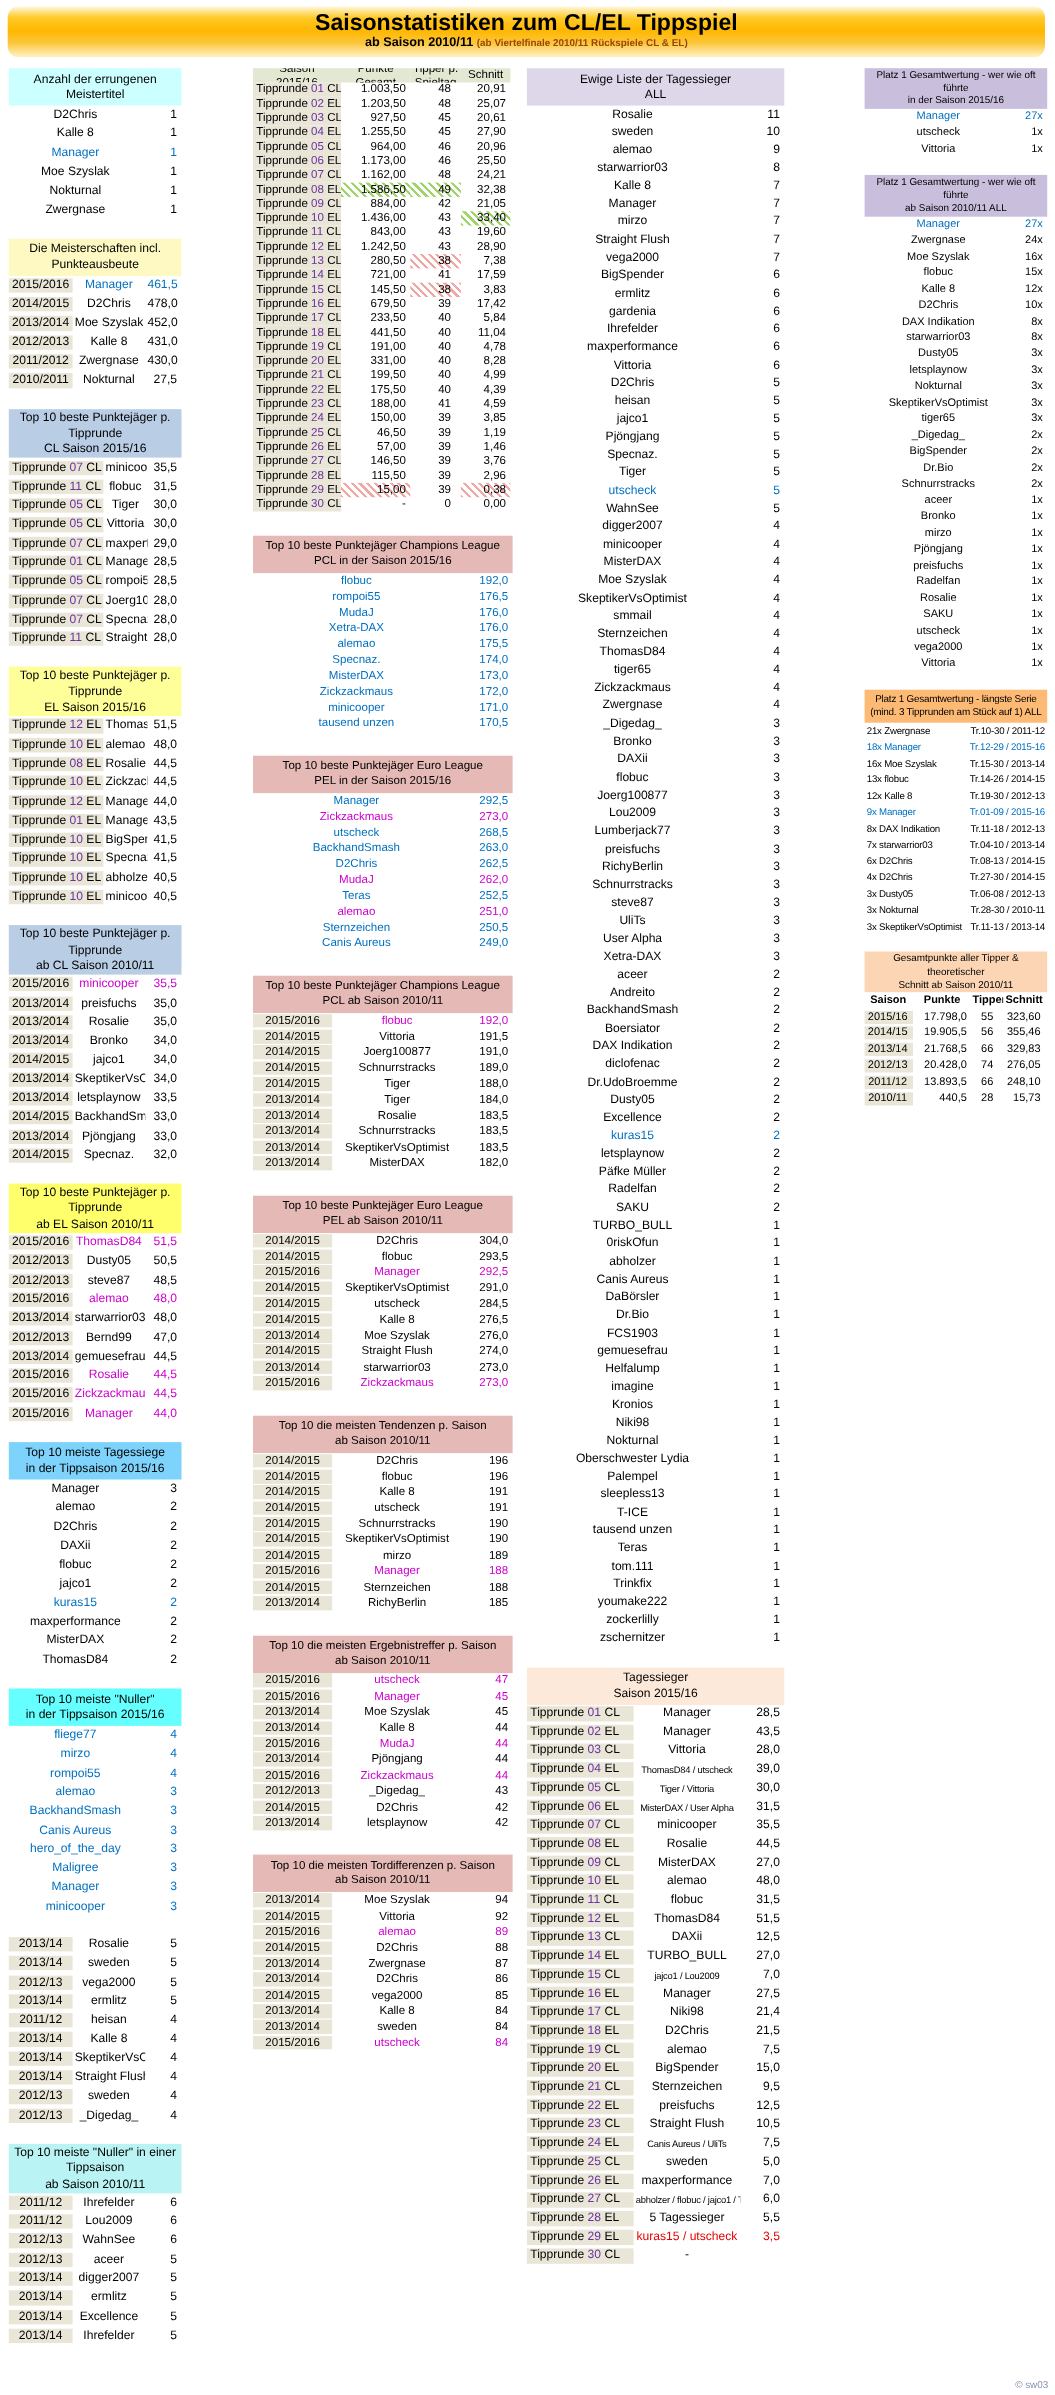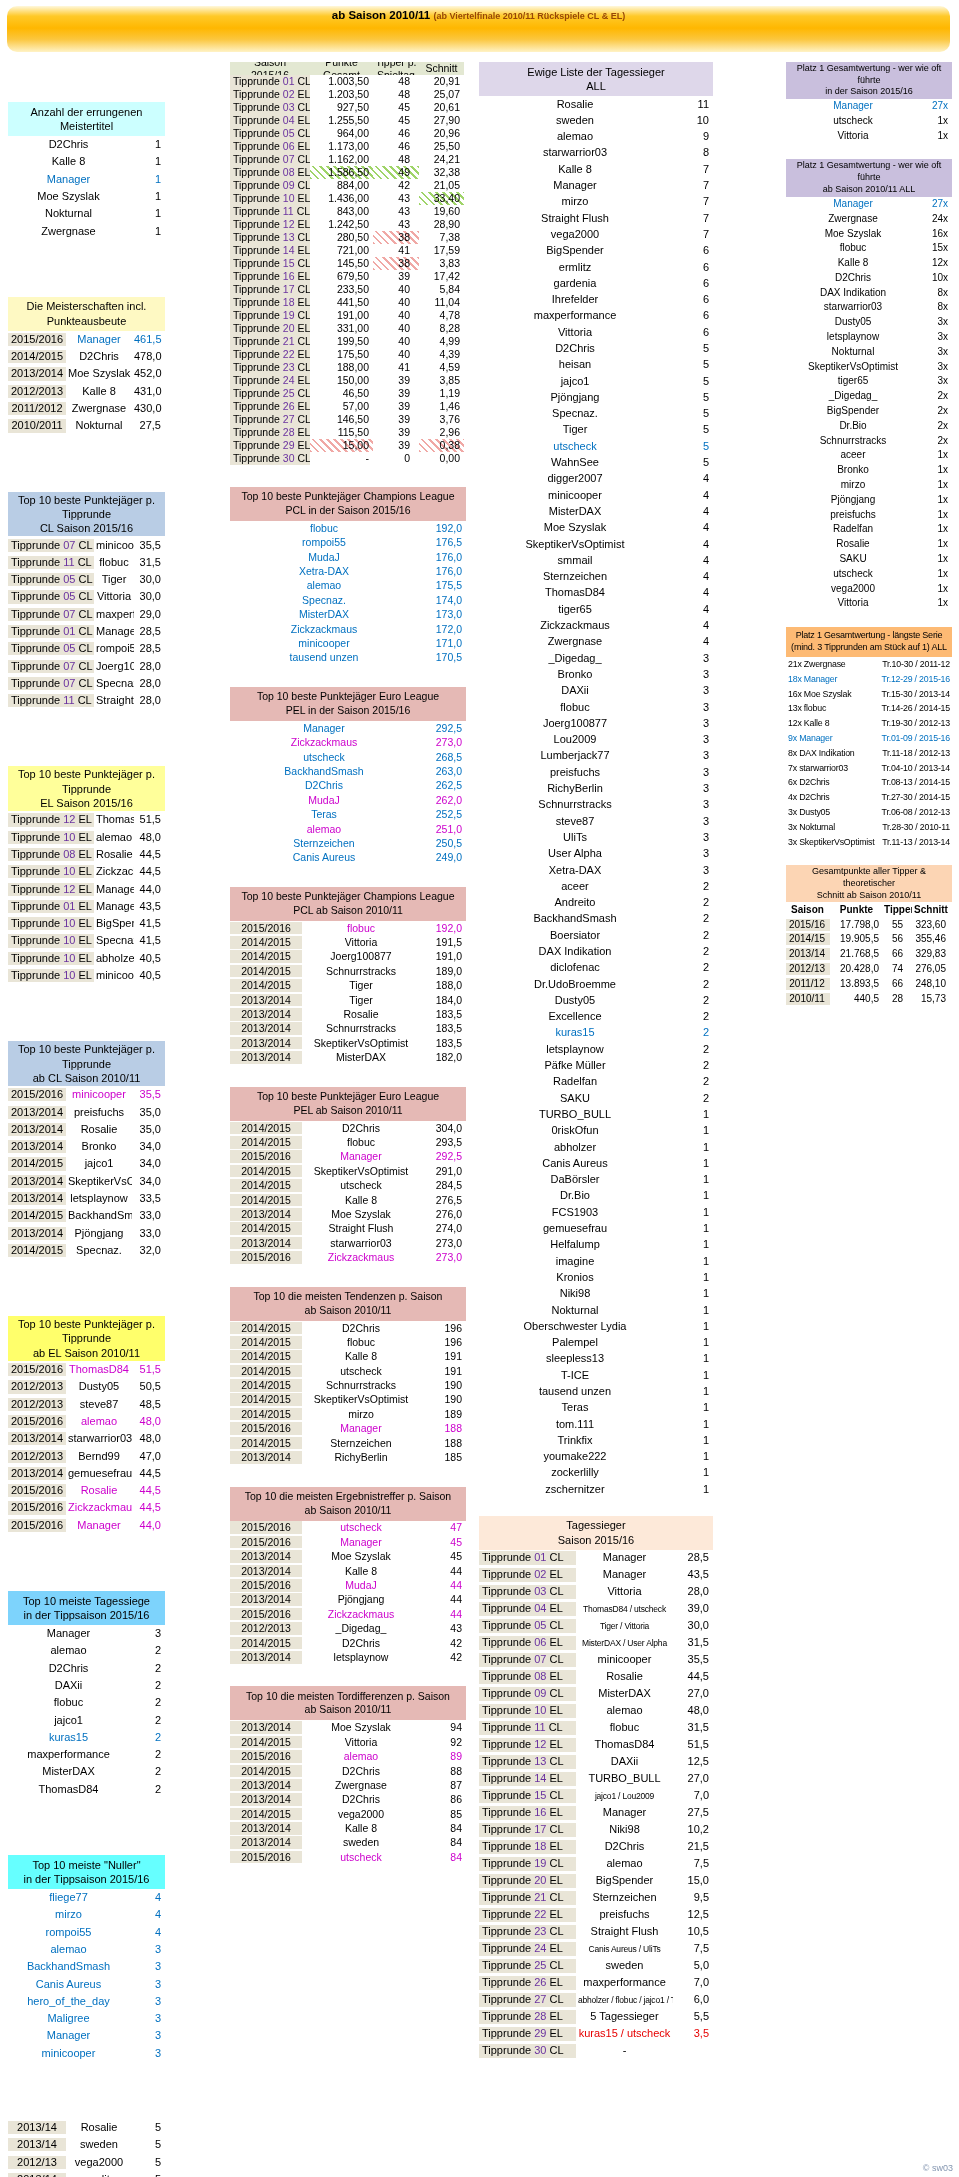--- a/index.html
+++ b/index.html
@@ -10,21 +10,21 @@
     text-align:center;padding-top:3px;box-sizing:border-box;}
   #banner .t1{font-size:21px;font-weight:bold;line-height:1.15;}
   #banner .t2{font-size:11.5px;font-weight:bold;line-height:1.1;}
   #banner .t2 .note{font-size:9px;color:#974706;}
   .col{position:absolute;top:62px;display:flex;flex-direction:column;}
   #col1{left:8px;width:157px;font-size:11px;}
   #col2{left:230px;width:236px;font-size:10.5px;}
   #col3{left:479px;width:234px;font-size:11px;}
   #col4{left:786px;width:166px;font-size:10px;}
   .tbl{display:flex;flex-direction:column;}
-  #col1 .tbl{margin-bottom:17px;margin-top:40px;}
+  #col1 .tbl{margin-bottom:17px;}
   #col2 .tbl{margin-bottom:22px;}
   #col3 .tbl{margin-bottom:18px;}
   #col4 .tbl{margin-bottom:16px;}
   .hd{min-height:34px;display:flex;flex-direction:column;justify-content:center;align-items:center;
       text-align:center;line-height:1.3;padding:1px 2px;box-sizing:border-box;}
   #col4 .hd{font-size:9px;min-height:30px;}
   .row{display:grid;align-items:center;}
   .cell{white-space:nowrap;overflow:hidden;padding:0 2px;box-sizing:border-box;line-height:1.2;}
   .cell.sm{font-size:8.5px;letter-spacing:-0.2px;}
   
@@ -69,20 +69,21 @@
   
   .hg{background:repeating-linear-gradient(45deg,#9fd468 0 2px,rgba(255,255,255,0) 2px 5px);}
   .hr{background:repeating-linear-gradient(45deg,#f0a8a5 0 2px,rgba(255,255,255,0) 2px 5px);}
   .rnum{color:#6a329f;}
   #footer{position:absolute;right:6px;bottom:4px;font-size:9px;color:#8496b0;}
 </style>
 </head>
 <body>
 
 <div id="banner">
+  <div class="t1">Saisonstatistiken zum CL/EL Tippspiel</div>
   <div class="t2">
     <span>ab Saison 2010/11</span>
     <span class="note">(ab Viertelfinale 2010/11 Rückspiele CL &amp; EL)</span>
   </div>
 </div>
 
 <div class="col" id="col1">
     <div class="tbl k-nv">
       <div class="hd" style="background: rgb(204, 255, 255);">
         <div>Anzahl der errungenen Meistertitel</div>
@@ -1556,21 +1557,21 @@
         <div class="cell c2">7,0</div>
       </div>
       <div class="row">
         <div class="cell c0">Tipprunde <span class="rnum">16</span> EL</div>
         <div class="cell c1">Manager</div>
         <div class="cell c2">27,5</div>
       </div>
       <div class="row">
         <div class="cell c0">Tipprunde <span class="rnum">17</span> CL</div>
         <div class="cell c1">Niki98</div>
-        <div class="cell c2">10,2</div>
+        <div class="cell c2">21,4</div>
       </div>
       <div class="row">
         <div class="cell c0">Tipprunde <span class="rnum">18</span> EL</div>
         <div class="cell c1">D2Chris</div>
         <div class="cell c2">21,5</div>
       </div>
       <div class="row">
         <div class="cell c0">Tipprunde <span class="rnum">19</span> CL</div>
         <div class="cell c1">alemao</div>
         <div class="cell c2">7,5</div>

